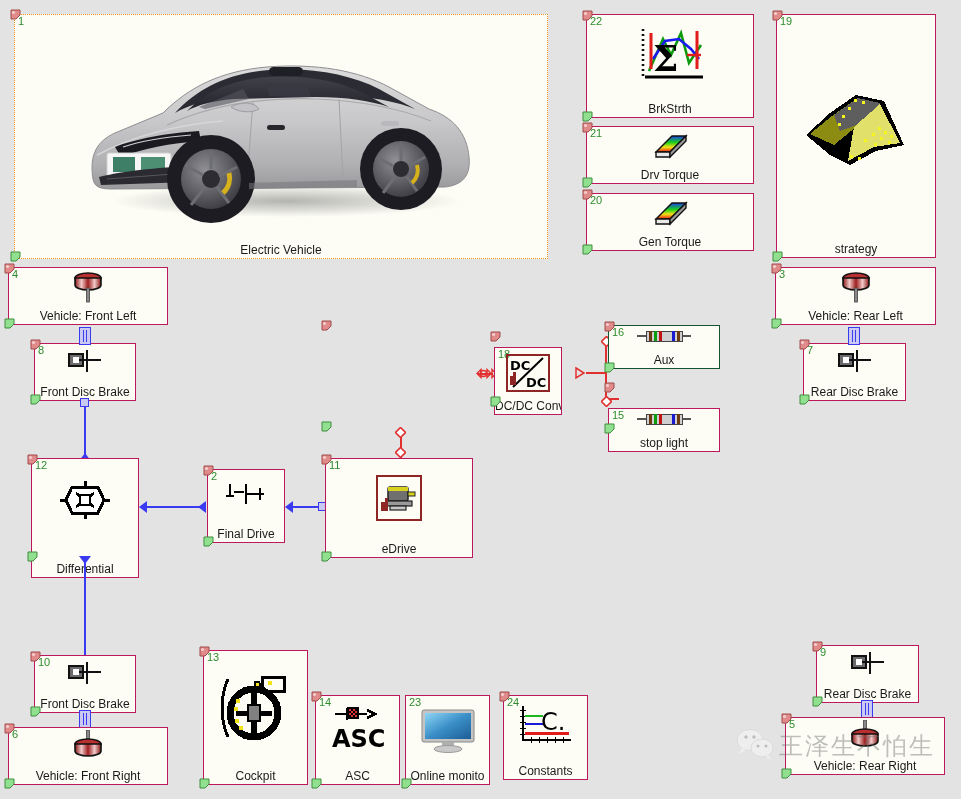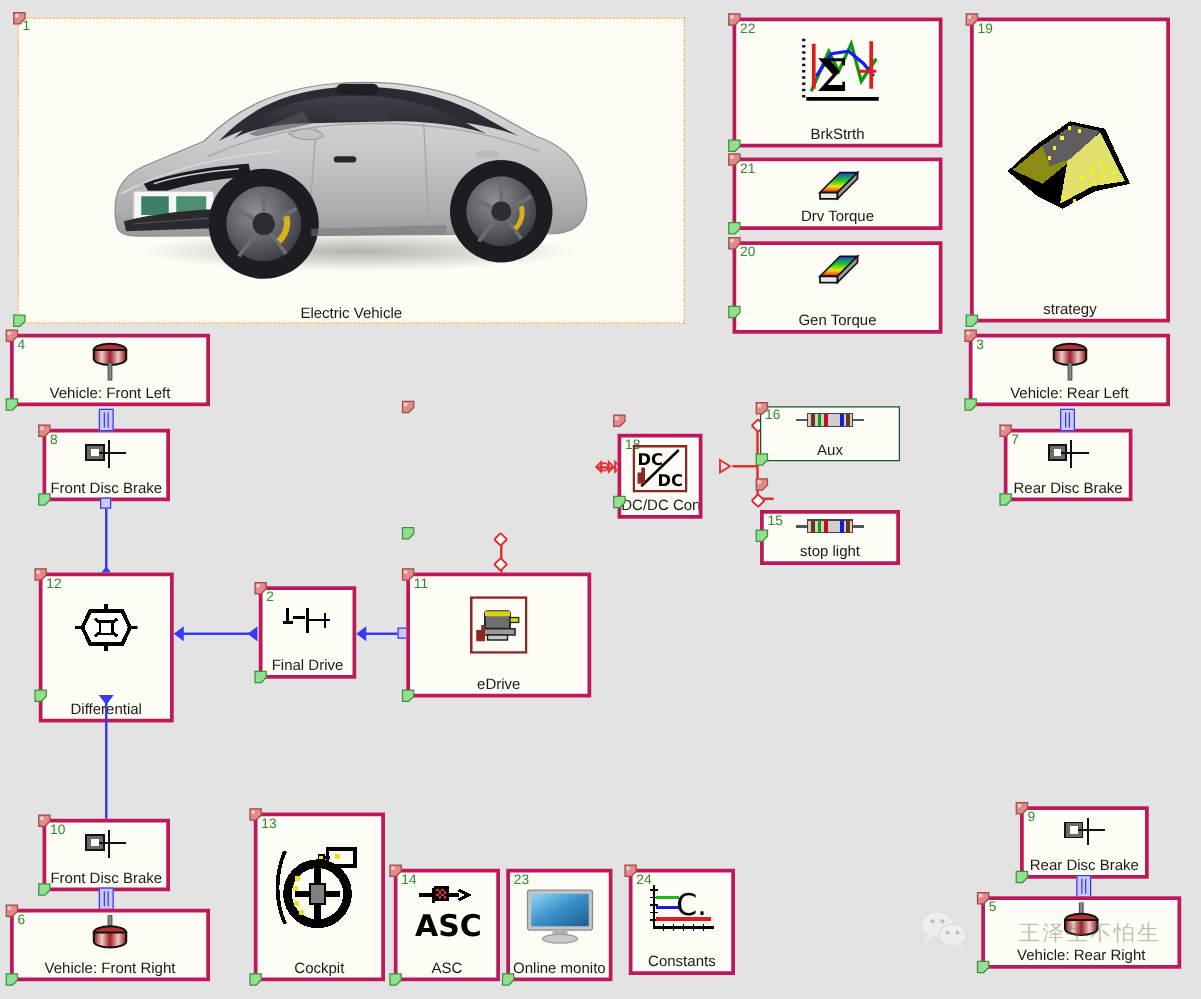--- a/index.html
+++ b/index.html
@@ -9,21 +9,21 @@
     background:#e3e3e3;
     font-family:"Liberation Sans","DejaVu Sans",sans-serif;
     overflow:hidden;
   }
   #canvas{position:relative;width:961px;height:799px;background:#e3e3e3;}
 
   
   .blk{
     position:absolute;
     background:#fdfdf5;
-    border:3px solid #be185d;
+    border:1px solid #be185d;
     box-sizing:border-box;
     overflow:hidden;
   }
   .blk.sel{border:1px solid #14532d;}
   .blk.dotsel{border:1px dotted #f0921e;}
   .blk .num{
     position:absolute;left:3px;top:0px;
     font-size:11px;color:#2e8b2e;font-weight:normal;
     line-height:13px;
     font-family:"Liberation Sans",sans-serif;
@@ -62,22 +62,22 @@
   .tri{position:absolute;width:0;height:0;}
   .rdiamond{position:absolute;width:11px;height:11px;}
 
   
   #wm{
     position:absolute;left:735px;top:728px;
     display:flex;align-items:center;gap:4px;
     opacity:.42;pointer-events:none;
   }
   #wm .wmtxt{
-    font-size:17px;color:#6a6a6a;letter-spacing:2px;
-    font-family:"DejaVu Sans",sans-serif;white-space:nowrap;margin-left:36px;
+    font-size:24px;color:#6a6a6a;letter-spacing:2px;
+    font-family:"DejaVu Sans",sans-serif;white-space:nowrap;
   }
 </style>
 </head>
 <body>
 
 <div id="canvas">
 
   <div class="blk dotsel" style="left:14px;top:14px;width:534px;height:245px;">
     <span class="num">1</span>
     <div class="ico" style="top:14px;width:420px;height:200px;">
@@ -234,21 +234,21 @@
         <path d="M2,2 L11,2 L11,7 L7,11 L2,11 Z" fill="#e08a8a" stroke="#a14a4a"></path>
         <circle cx="4.5" cy="4.5" r="1.6" fill="#f3cdcd"></circle>
       </svg>
   </div>
   <div class="port" style="left:581px;top:176px;">
     <svg width="15" height="15" viewBox="0 0 15 15">
         <path d="M2,2 L11,2 L11,7 L7,11 L2,11 Z" fill="#90e090" stroke="#3e8e3e"></path>
       </svg>
   </div>
 
-  <div class="blk" style="left:586px;top:193px;width:168px;height:74px;">
+  <div class="blk" style="left:586px;top:193px;width:168px;height:58px;">
     <span class="num">20</span>
     <div class="ico" style="top:5px;width:40px;height:28px;">
       <svg viewBox="0 0 40 28" width="40" height="28">
         <defs>
             <linearGradient id="cm2" x1="0" y1="1" x2="0" y2="0">
           <stop offset="0" stop-color="#e81818"></stop>
               <stop offset="0.3" stop-color="#f2e018"></stop>
           <stop offset="0.6" stop-color="#19cf19"></stop>
               <stop offset="1" stop-color="#1a3ff0"></stop>
             </linearGradient>

